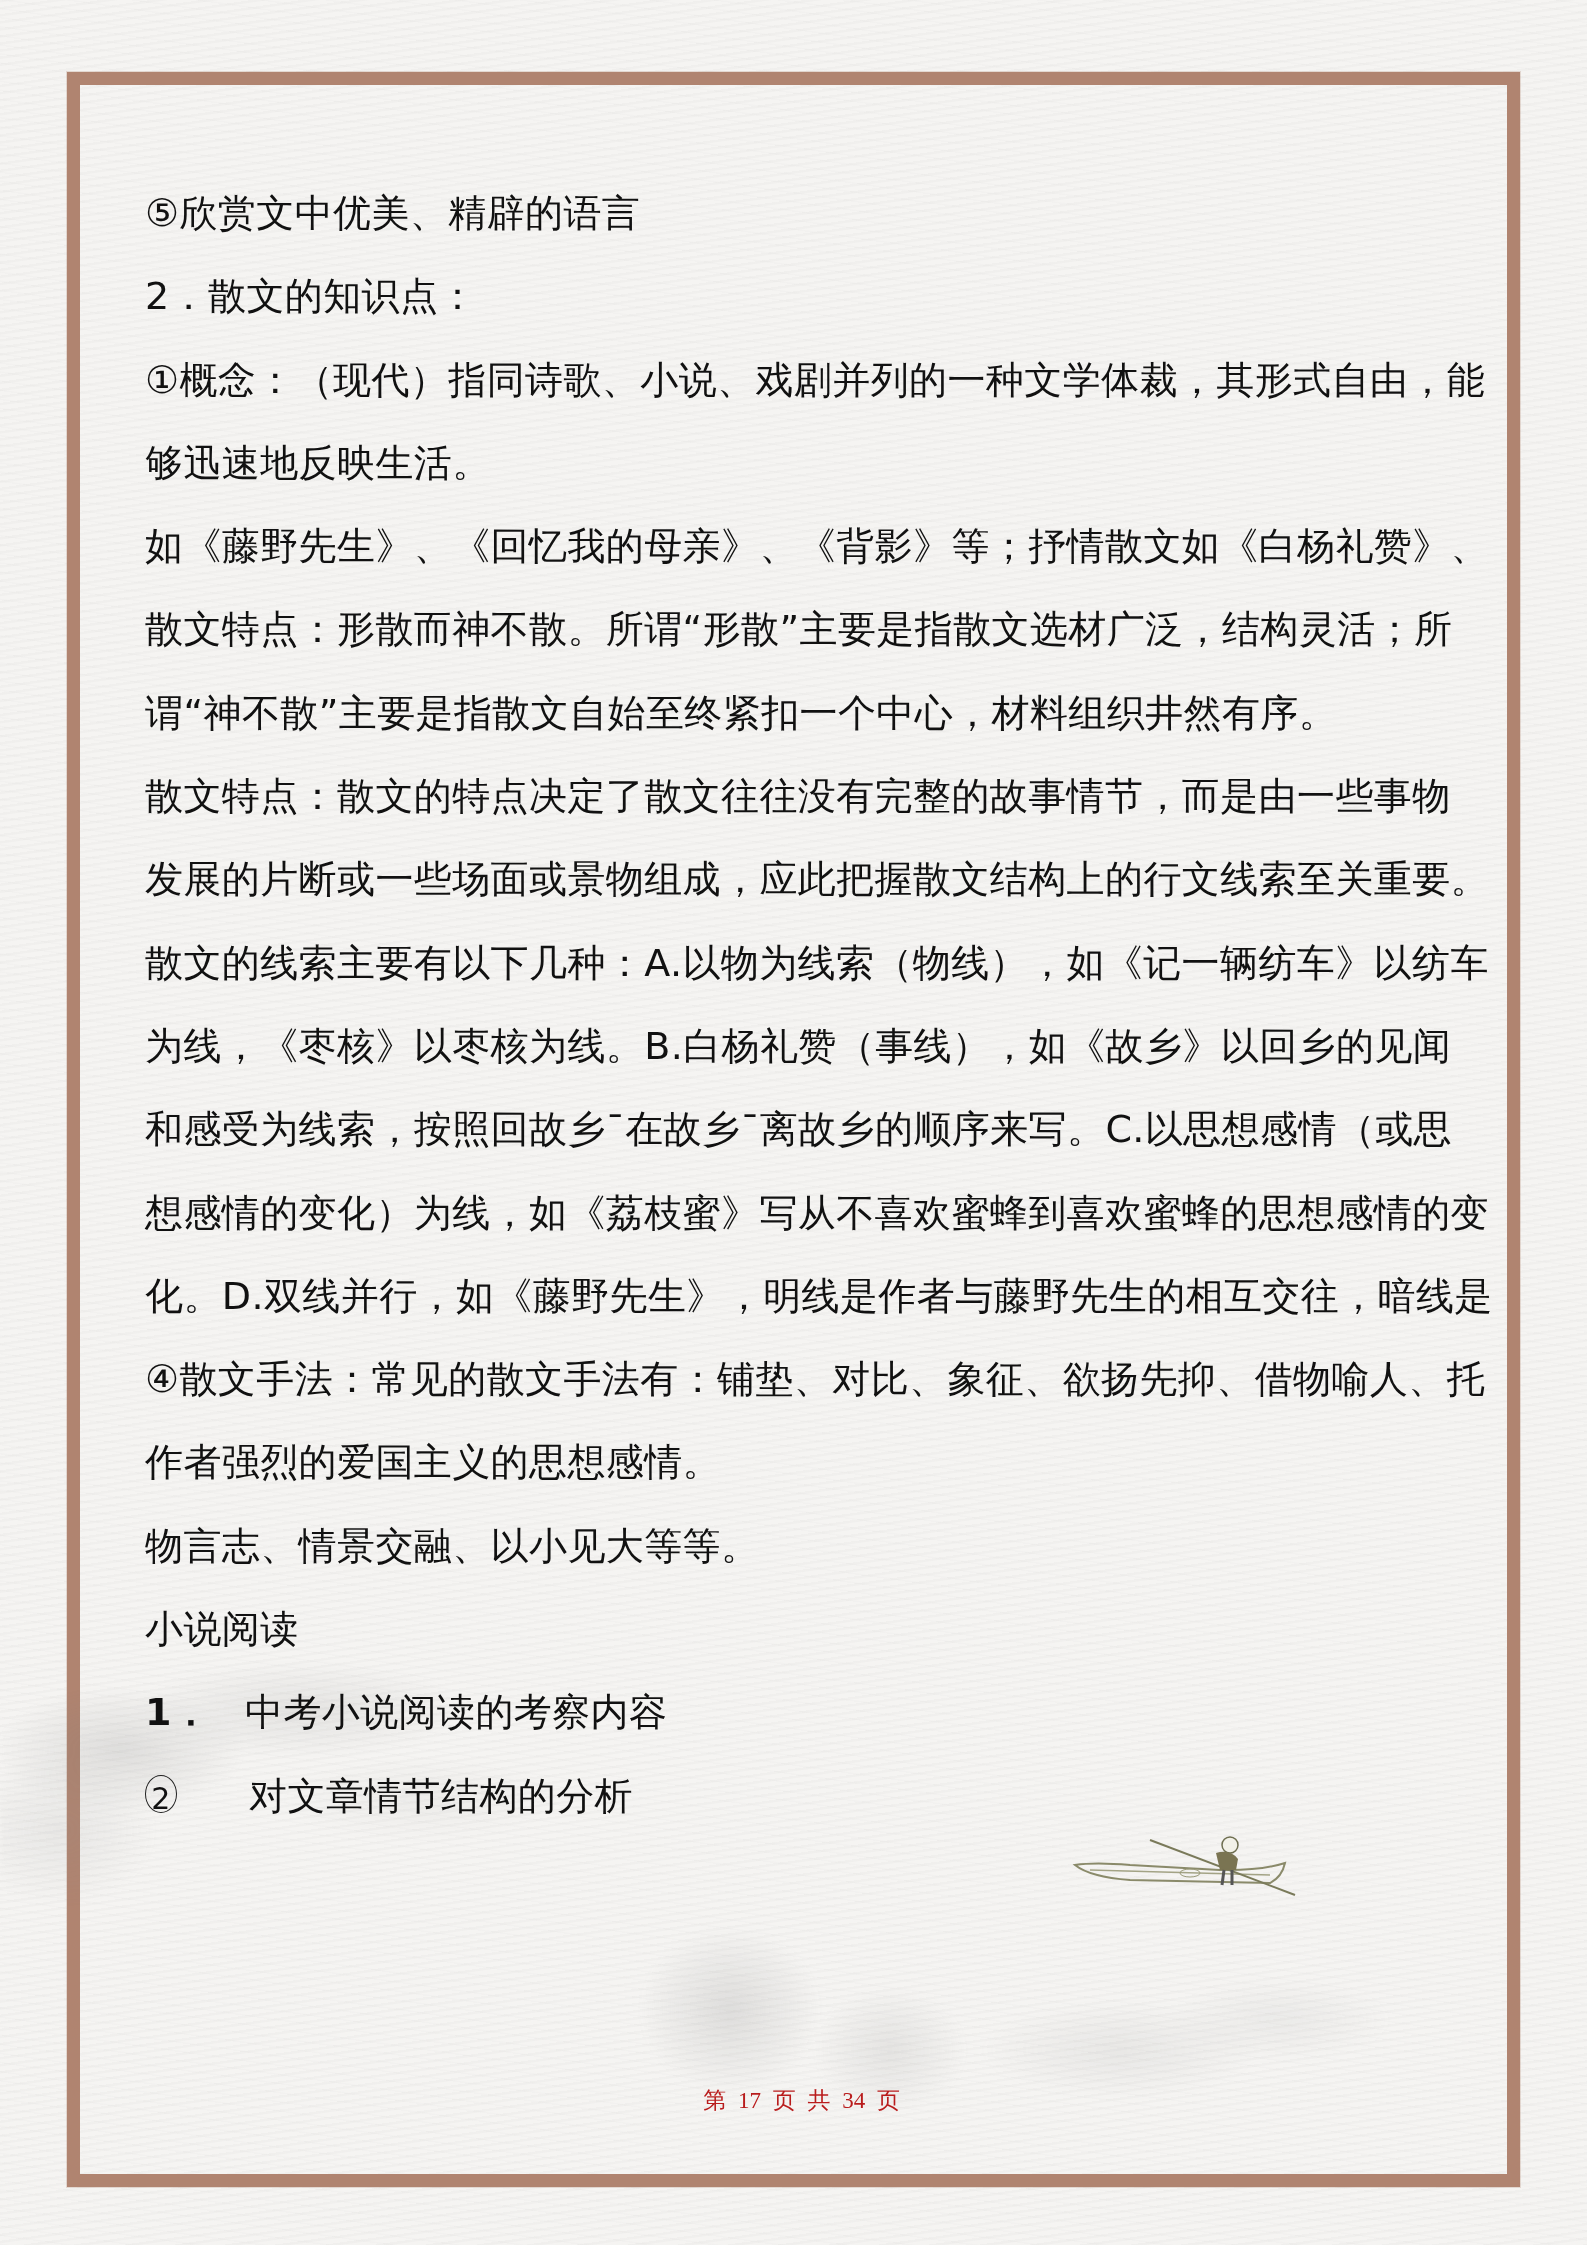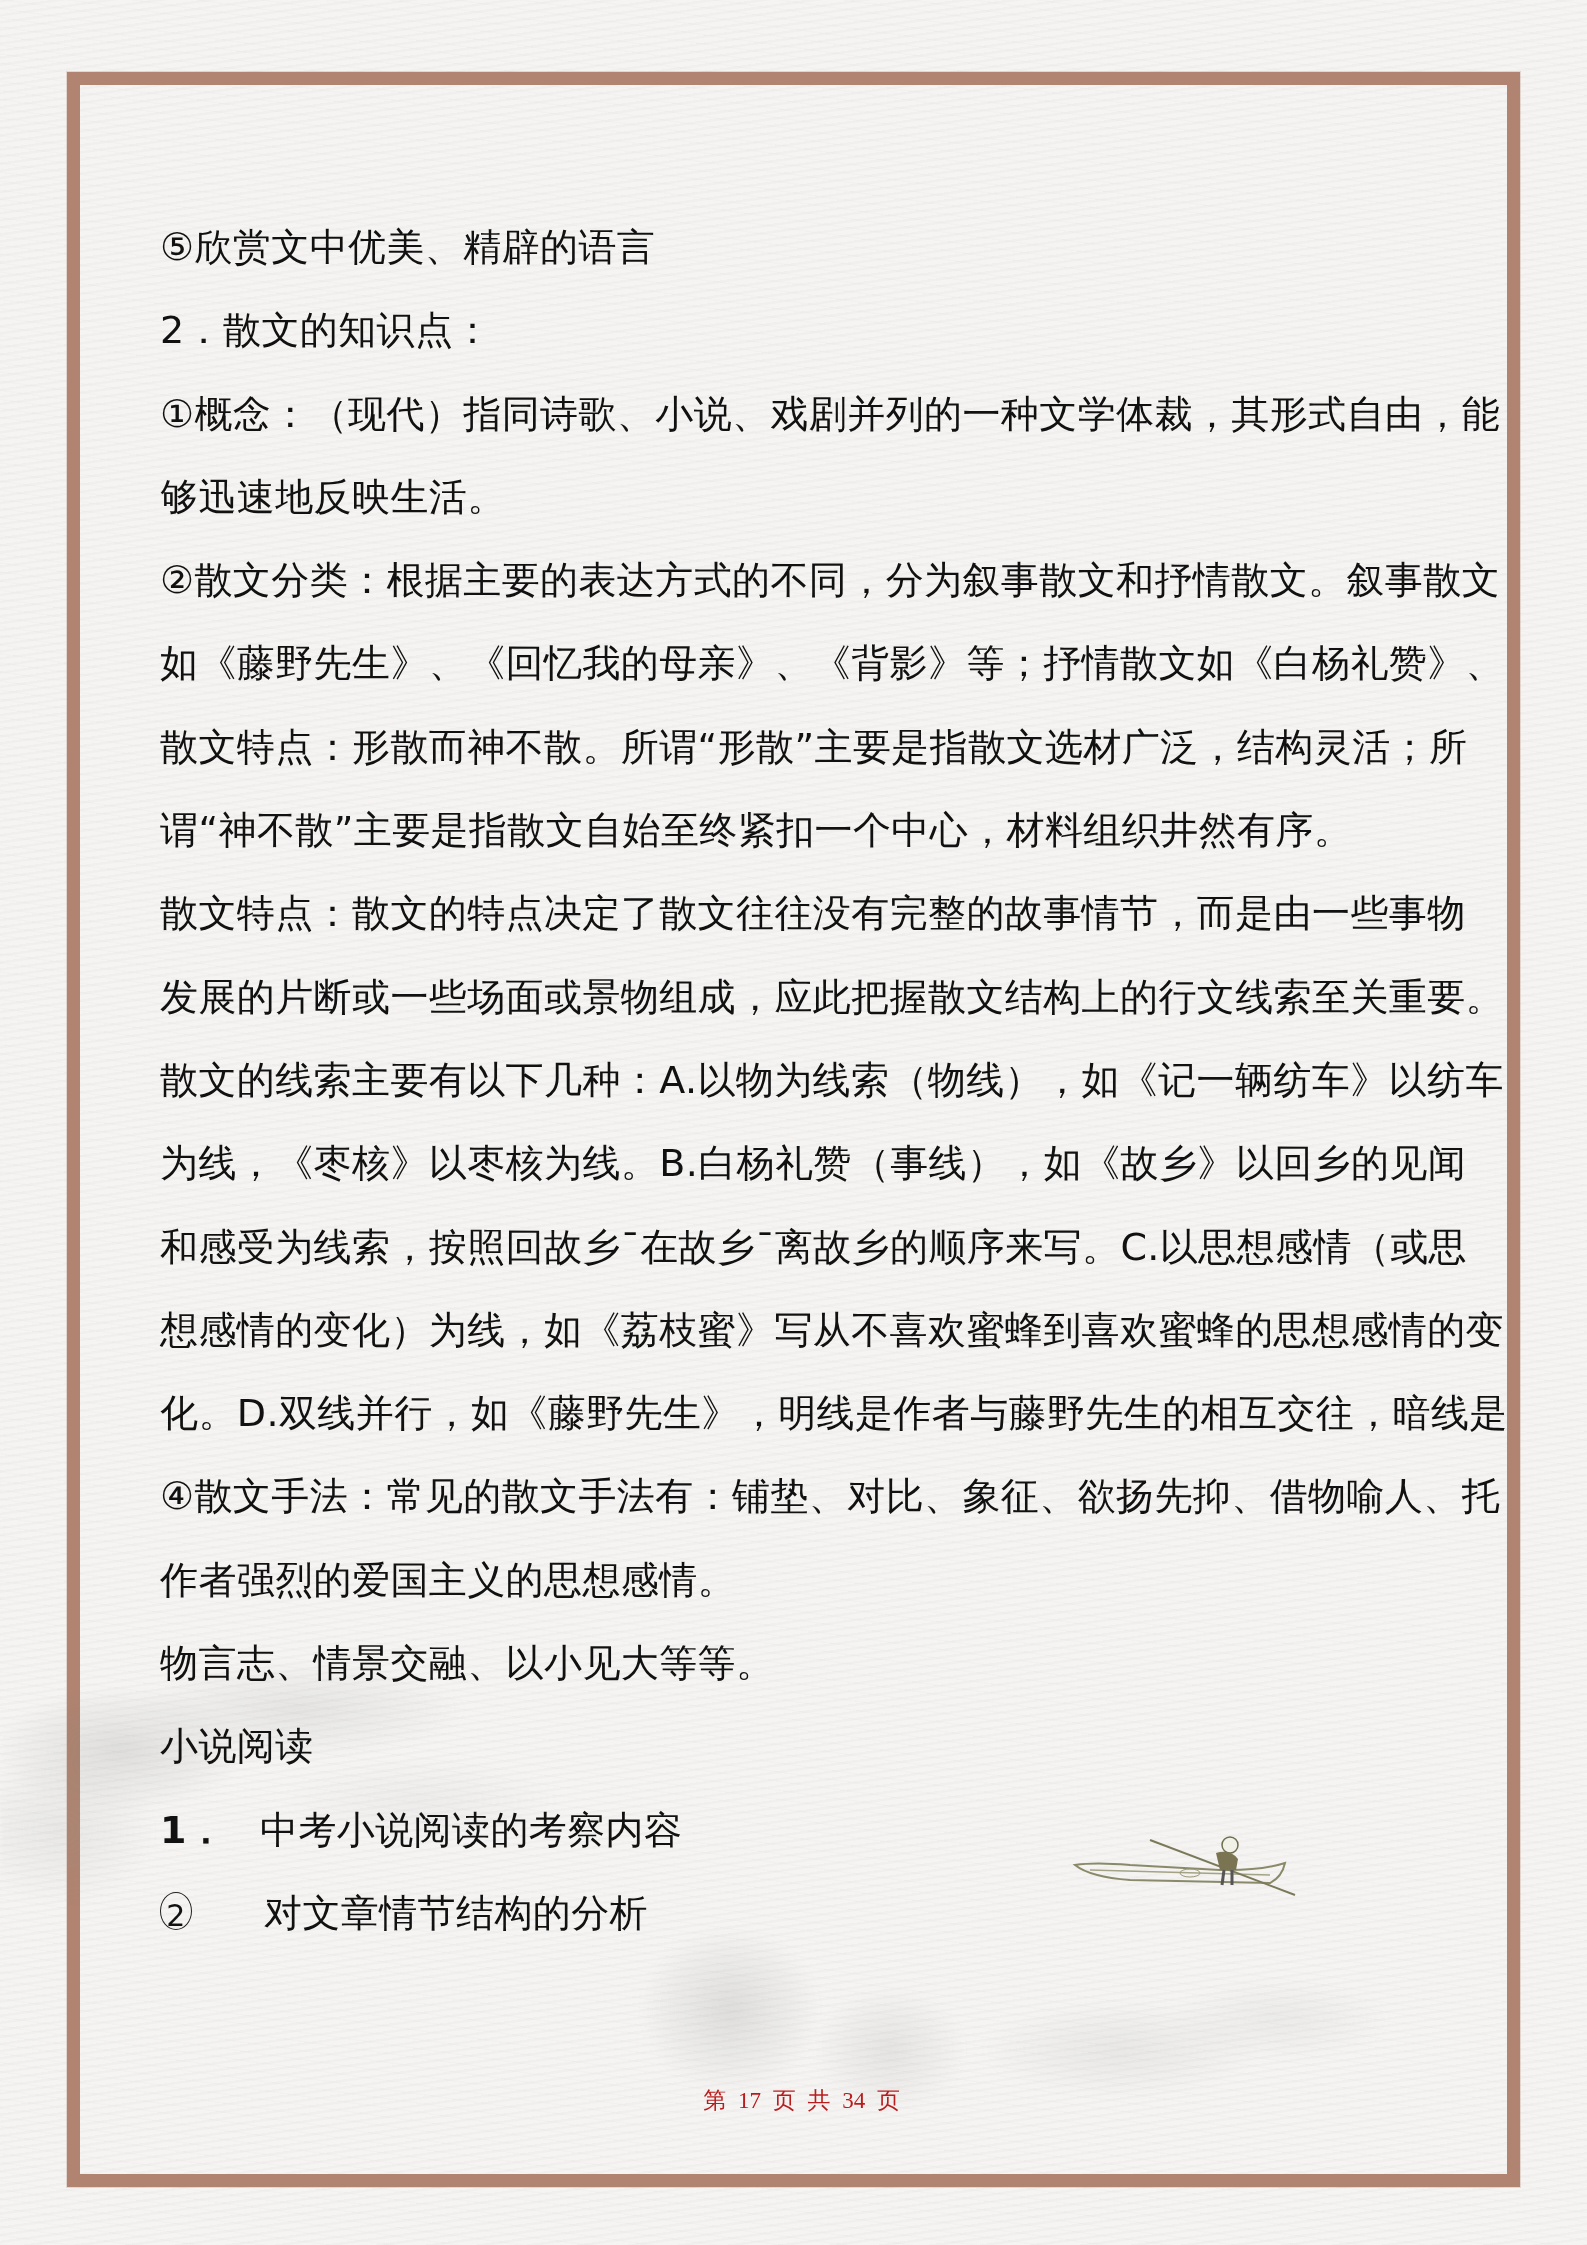--- a/index.html
+++ b/index.html
@@ -40,21 +40,21 @@
   }
   .boat {
     position: absolute; left: 1070px; top: 1815px; width: 240px; height: 90px;
   }
   .watermark {
     position: absolute; left: 690px; top: 1040px; width: 80px; height: 260px;
     color: rgba(240,220,80,0.35); font-size: 22px; writing-mode: vertical-rl;
     transform: rotate(22deg); transform-origin: center; letter-spacing: 2px;
   }
   .content {
-    position: absolute; left: 160px; top: 186px; width: 1305px; margin-top: 34px;
+    position: absolute; left: 145px; top: 186px; width: 1305px;
   }
   .line {
     height: 83.3px; line-height: 54px;
     font-size: 38px; white-space: nowrap; letter-spacing: 0.4px;
   }
   .sub .num { display: inline-block; width: 100px; font-weight: bold; }
   .circle-num {
     display: inline-block; width: 104px; position: relative;
   }
   .circle-num span {
@@ -86,21 +86,20 @@
   <ellipse cx="120" cy="58" rx="10" ry="4" fill="none" stroke="#999977" stroke-width="1"></ellipse>
 </svg>
 
 <div class="watermark"></div>
 
 <div class="content">
   <div class="line">⑤欣赏文中优美、精辟的语言</div>
   <div class="line">2．散文的知识点：</div>
   <div class="line">①概念：（现代）指同诗歌、小说、戏剧并列的一种文学体裁，其形式自由，能</div>
   <div class="line">够迅速地反映生活。</div>
-  <div class="line">②散文分类：根据主要的表达方式的不同，分为叙事散文和抒情散文。叙事散文</div>
   <div class="line">如《藤野先生》、《回忆我的母亲》、《背影》等；抒情散文如《白杨礼赞》、</div>
   <div class="line">散文特点：形散而神不散。所谓“形散”主要是指散文选材广泛，结构灵活；所</div>
   <div class="line">谓“神不散”主要是指散文自始至终紧扣一个中心，材料组织井然有序。</div>
   <div class="line">散文特点：散文的特点决定了散文往往没有完整的故事情节，而是由一些事物</div>
   <div class="line">发展的片断或一些场面或景物组成，应此把握散文结构上的行文线索至关重要。</div>
   <div class="line">散文的线索主要有以下几种：A.以物为线索（物线），如《记一辆纺车》以纺车</div>
   <div class="line">为线，《枣核》以枣核为线。B.白杨礼赞（事线），如《故乡》以回乡的见闻</div>
   <div class="line">和感受为线索，按照回故乡¯在故乡¯离故乡的顺序来写。C.以思想感情（或思</div>
   <div class="line">想感情的变化）为线，如《荔枝蜜》写从不喜欢蜜蜂到喜欢蜜蜂的思想感情的变</div>
   <div class="line">化。D.双线并行，如《藤野先生》，明线是作者与藤野先生的相互交往，暗线是</div>

